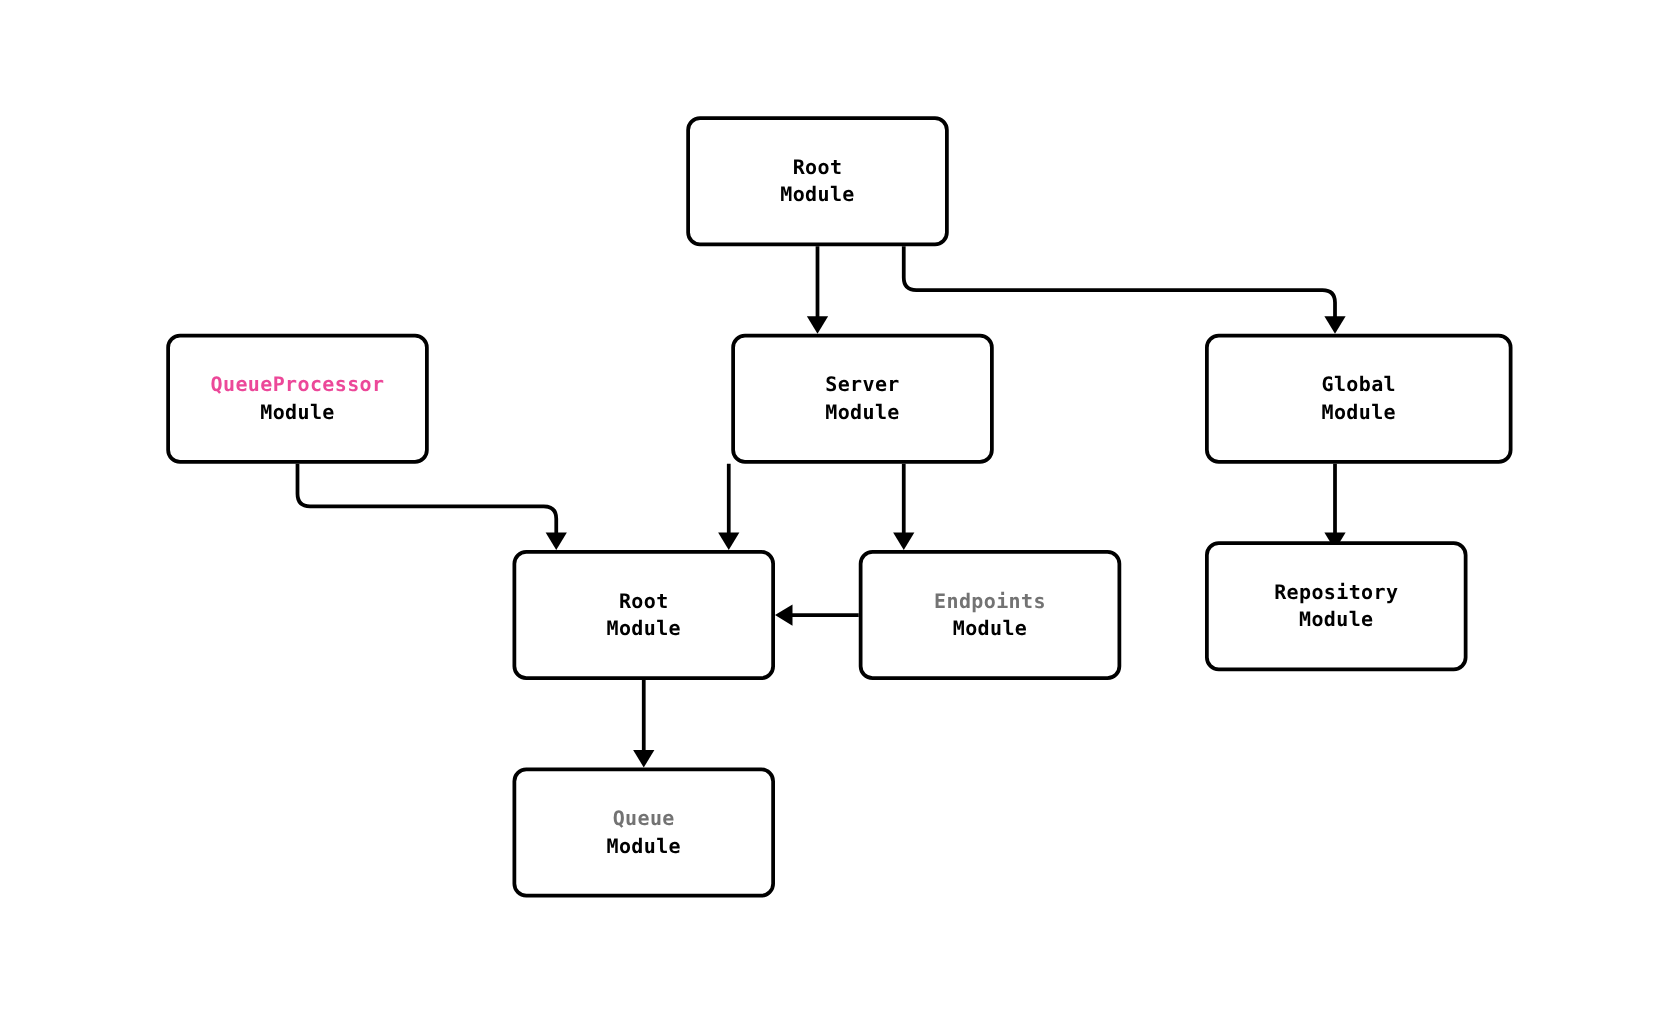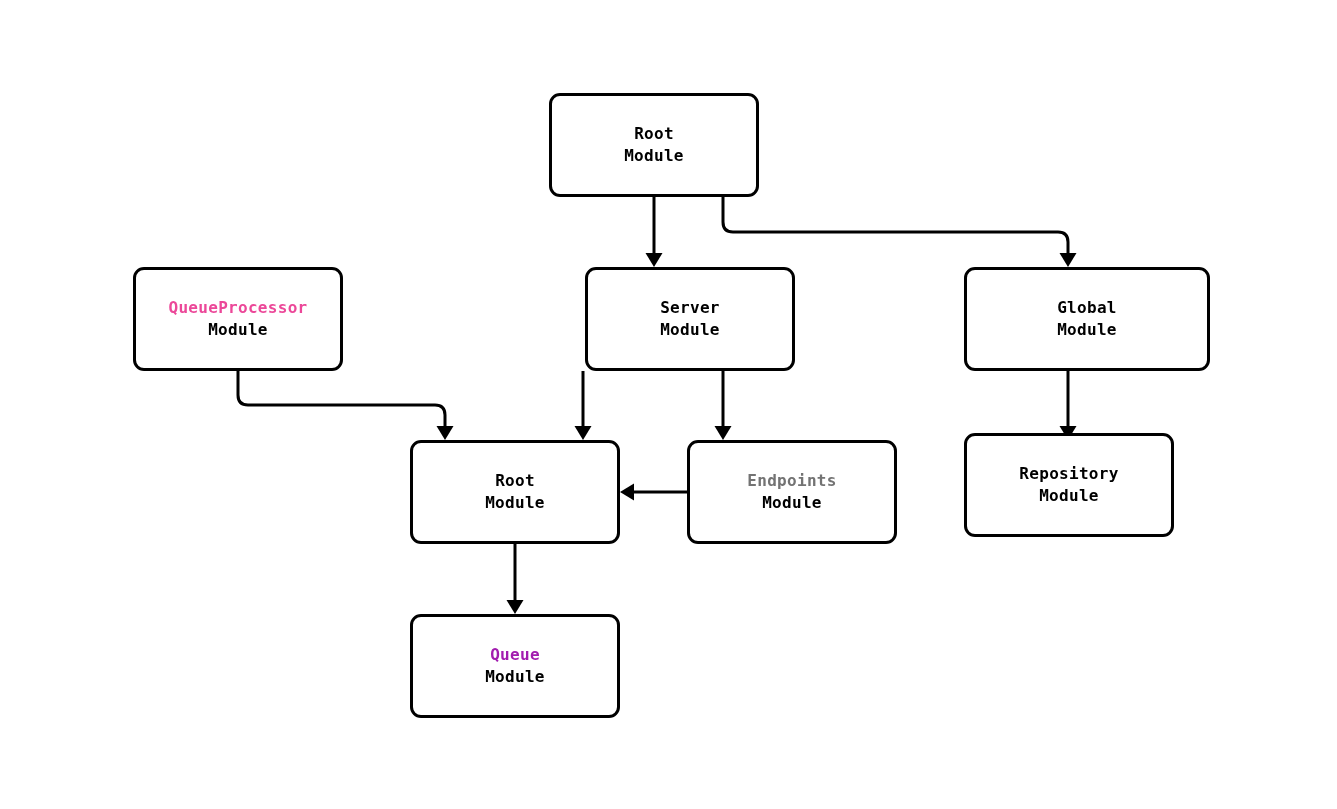--- a/index.html
+++ b/index.html
@@ -120,16 +120,16 @@
     </div>
     <div class="node" style="left: 687px; top: 440px; width: 210px; height: 104px; border-color: rgb(0, 0, 0); border-width: 3px; border-radius: 11px; background: rgb(255, 255, 255);">
       <div class="node-line" style="color: #737373;">Endpoints</div>
       <div class="node-line" style="color: rgb(0, 0, 0);">Module</div>
     </div>
     <div class="node" style="left: 964px; top: 433px; width: 210px; height: 104px; border-color: rgb(0, 0, 0); border-width: 3px; border-radius: 11px; background: rgb(255, 255, 255);">
       <div class="node-line" style="color: rgb(0, 0, 0);">Repository</div>
       <div class="node-line" style="color: rgb(0, 0, 0);">Module</div>
     </div>
     <div class="node" style="left: 410px; top: 614px; width: 210px; height: 104px; border-color: rgb(0, 0, 0); border-width: 3px; border-radius: 11px; background: rgb(255, 255, 255);">
-      <div class="node-line" style="color: #a21caf;">Queue</div>
+      <div class="node-line" style="color: #737373;">Queue</div>
       <div class="node-line" style="color: rgb(0, 0, 0);">Module</div>
     </div>
   </div>
 
 </body></html>

